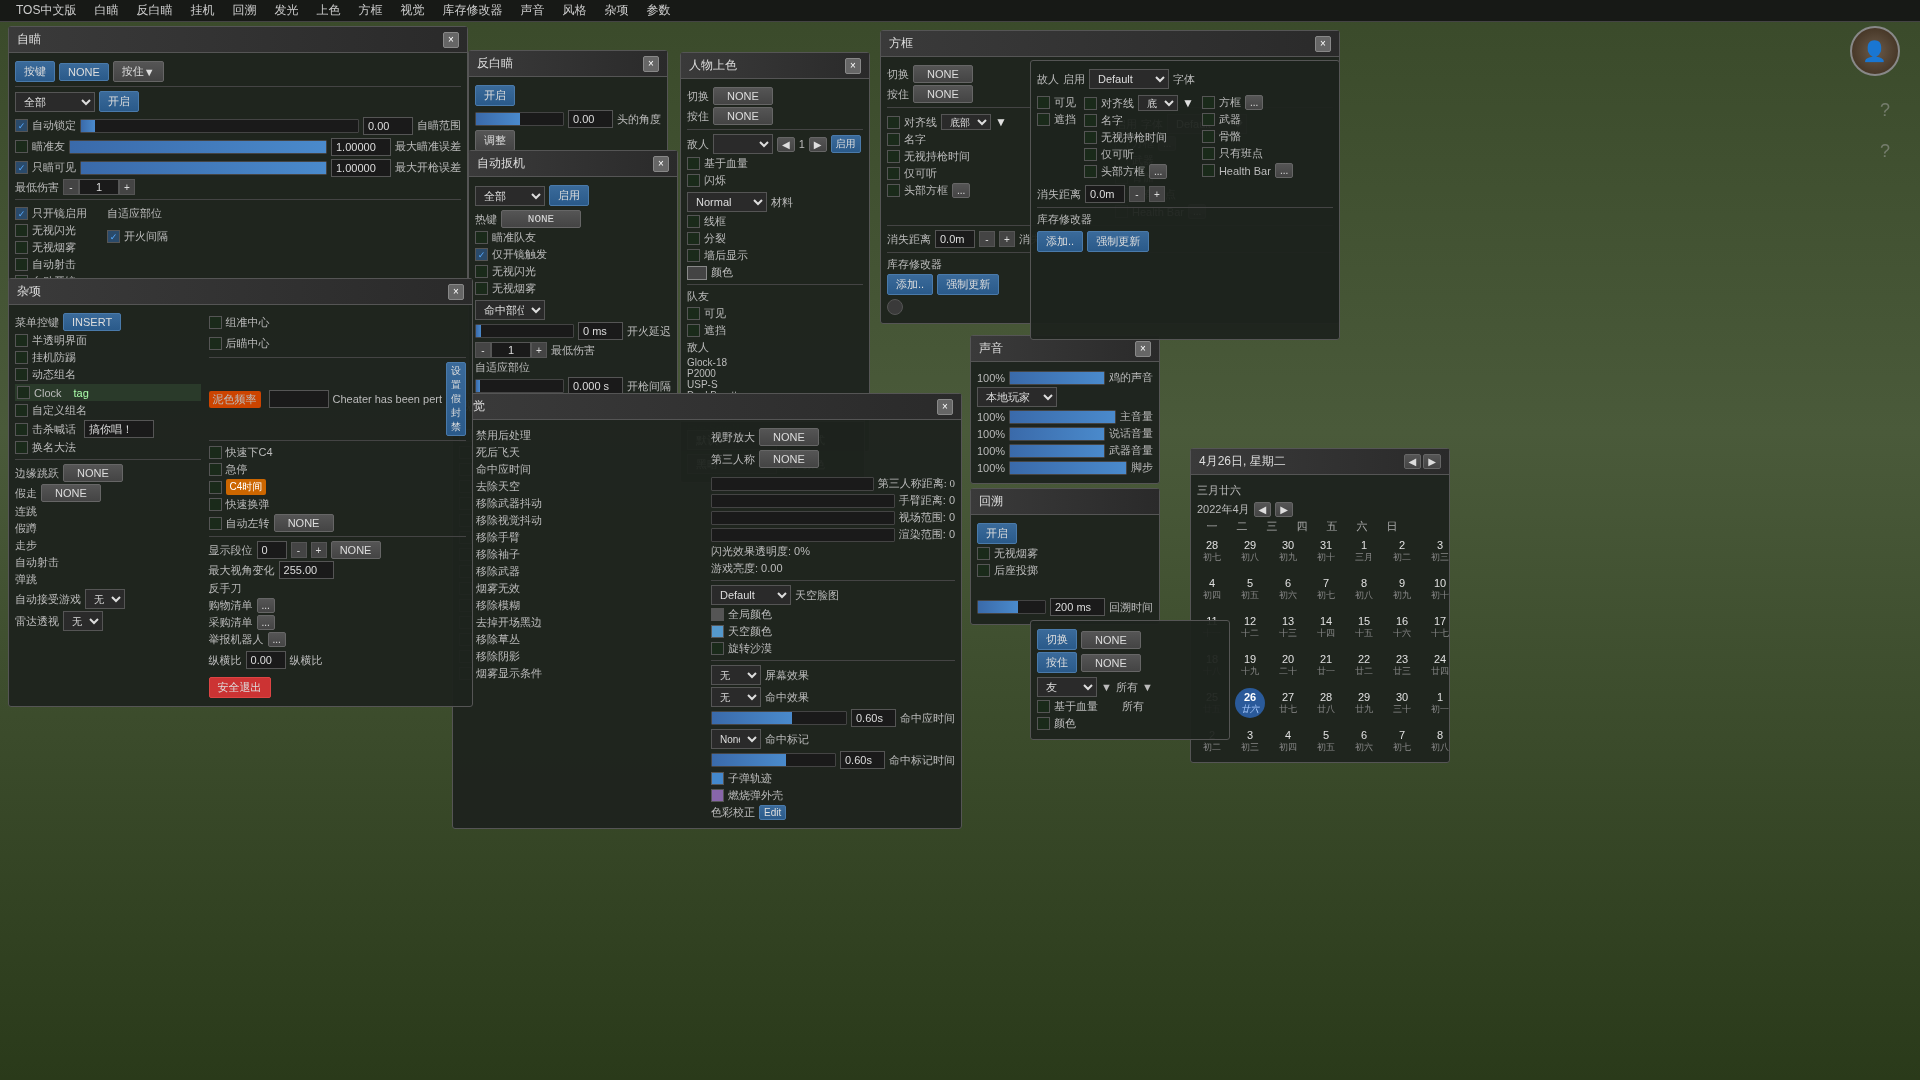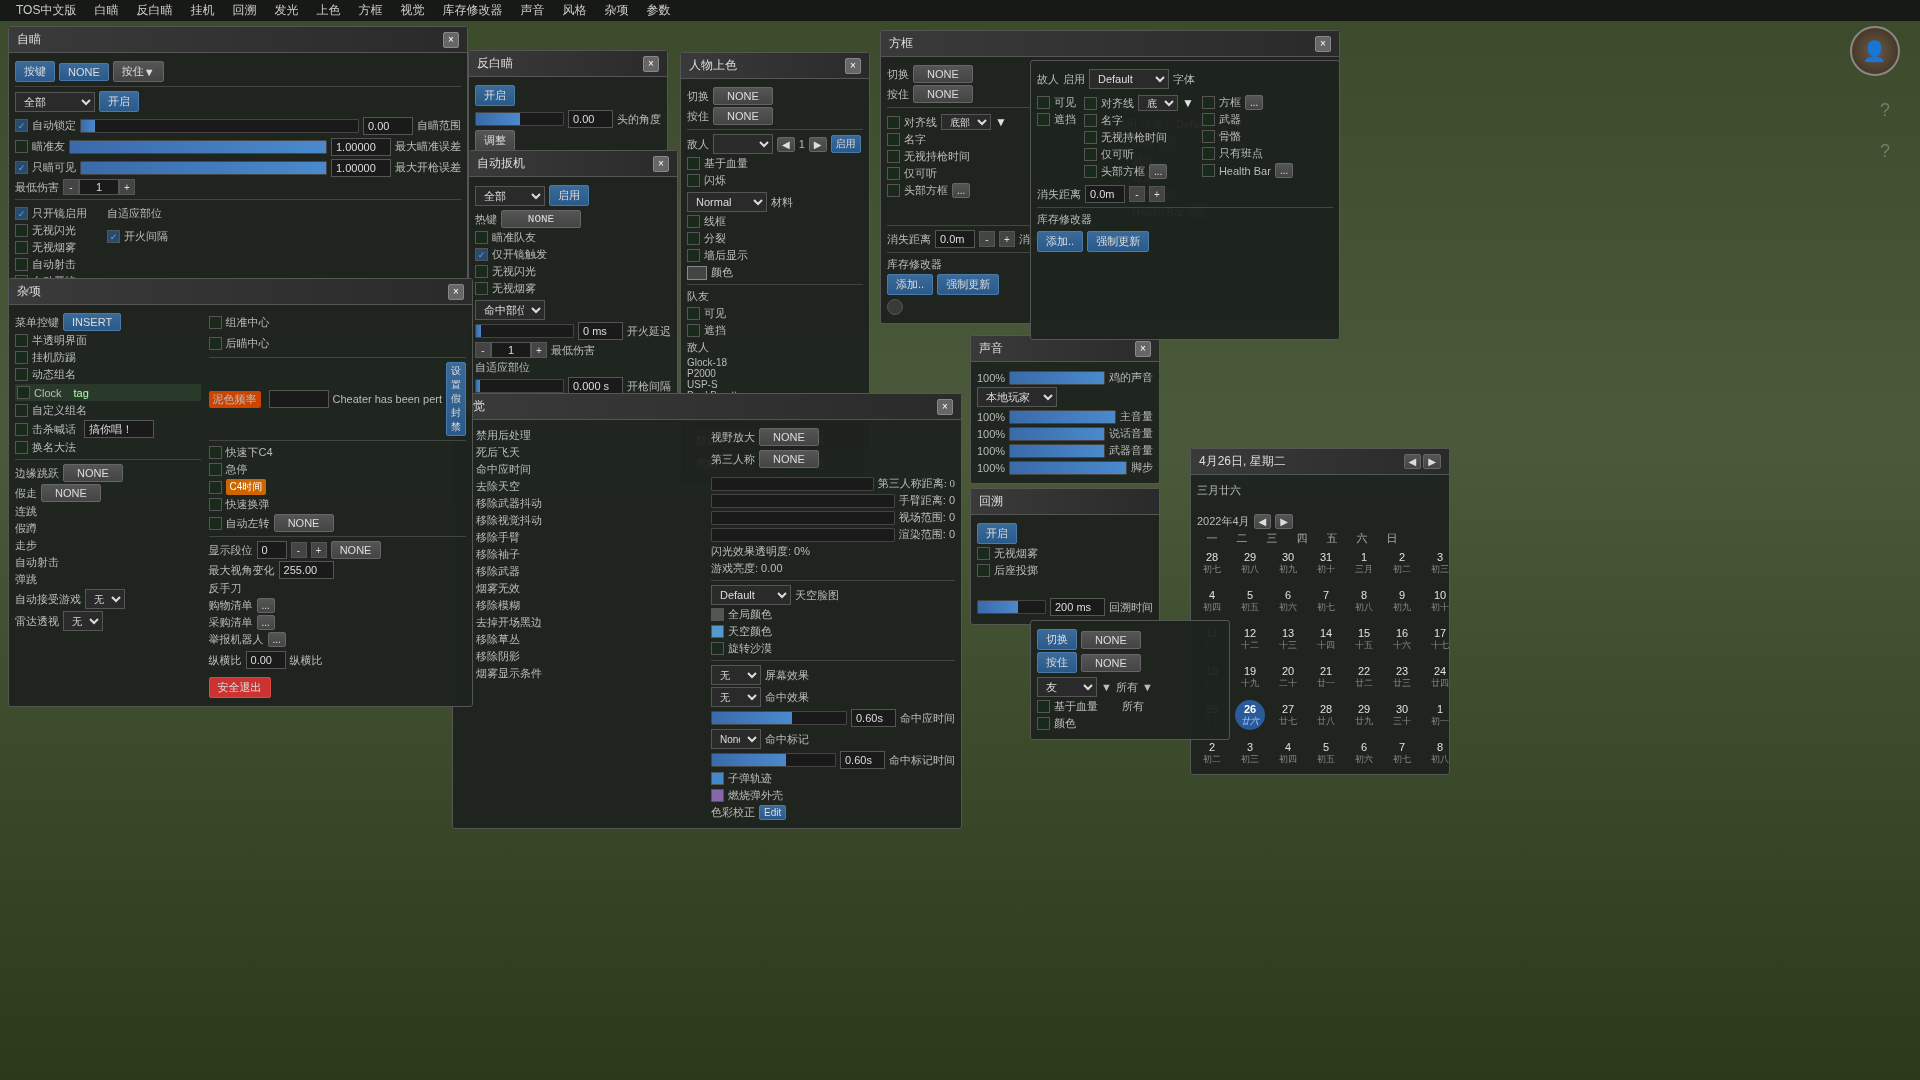--- a/index.html
+++ b/index.html
@@ -1145,21 +1145,21 @@
     <span>4月26日, 星期二</span>
     <div style="display:flex; gap:2px;">
       <div class="btn btn-small">◀</div>
       <div class="btn btn-small">▶</div>
     </div>
   </div>
   <div class="panel-body">
     <div class="row" style="justify-content:space-between;">
       <span class="label">三月廿六</span>
     </div>
-    <div class="row" style="margin-top:16px;">
+    <div class="row" style="margin-top:4px;">
       <span class="label">2022年4月</span>
       <div class="btn btn-small">◀</div>
       <div class="btn btn-small">▶</div>
     </div>
 
     <div class="cal-header-row">
       <div>一</div>
         <div>二</div>
         <div>三</div>
         <div>四</div>

